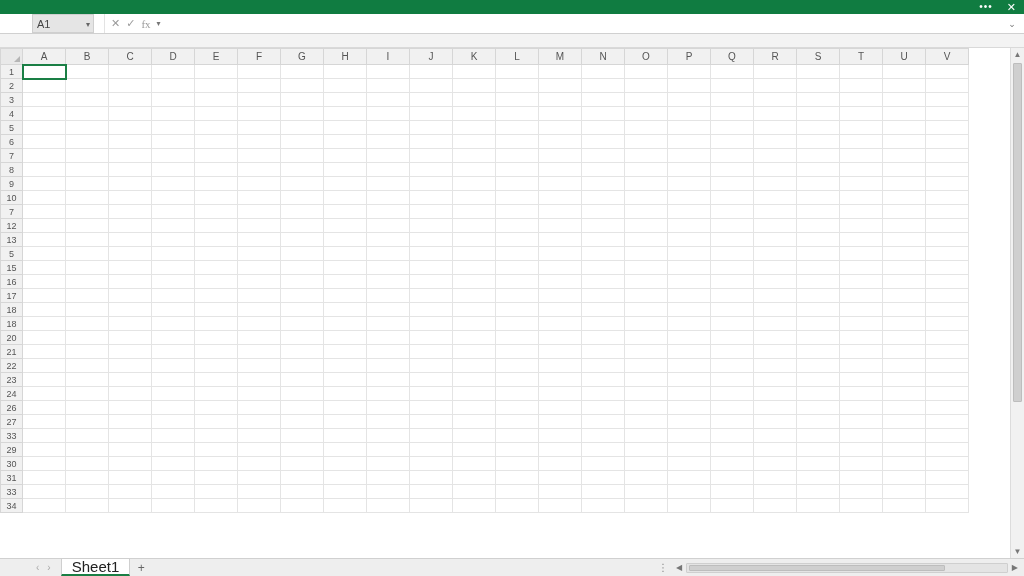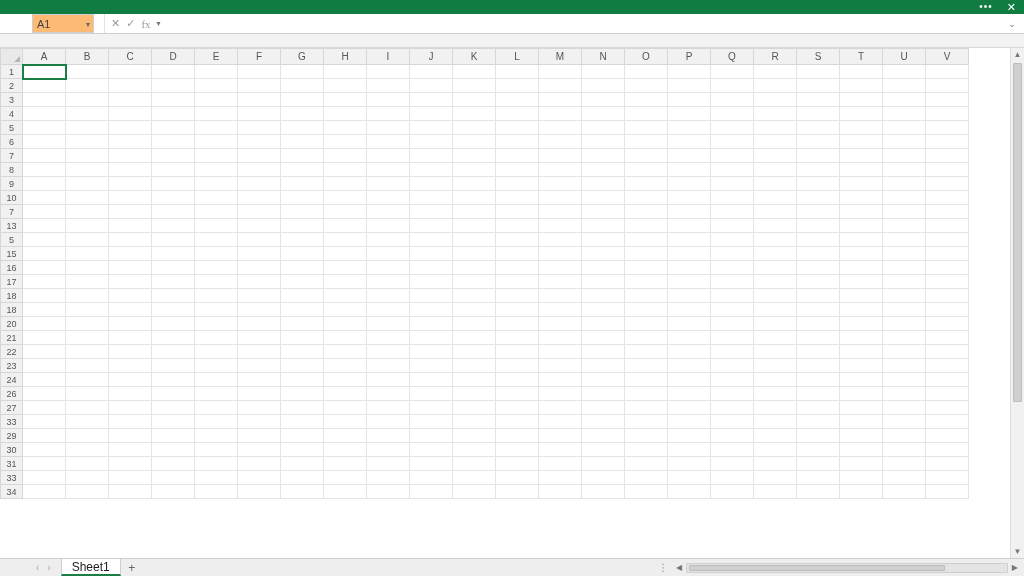--- a/index.html
+++ b/index.html
@@ -29,21 +29,21 @@
     color: #444;
     padding-left: 32px;
   }
   .name-box {
     width: 62px;
     border: 1px solid #cfcfcf;
     display: flex;
     align-items: center;
     padding: 0 4px;
     position: relative;
-    background: #fdba74;
+    background: #e5e5e5;
   }
   .name-box .chev {
     position: absolute; right: 3px; top: 50%; transform: translateY(-50%);
     font-size: 8px; color: #666;
   }
   .fb-sep { width: 10px; }
   .fb-btns {
     display: flex;
     align-items: center;
     gap: 6px;
@@ -170,21 +170,21 @@
   }
   .tab-nav span { font-size: 10px; }
   .sheet-tab {
     background: #ffffff;
     border: 1px solid #cfcfcf;
     border-bottom: 2px solid #1a7f45;
     padding: 0 10px;
     display:flex; align-items:center;
     height: 18px;
     margin-top:-1px;
-    font-size: 12px;
+    font-size: 15px;
     color:#222;
   }
   .add-sheet {
     width: 22px; display:flex; align-items:center; justify-content:center;
     color:#666; font-size:12px;
   }
   .status-spacer { flex:1; }
   .hscroll {
     width: 370px;
     display:flex; align-items:center;
@@ -527,20 +527,45 @@
             <td></td>
             <td></td>
             <td></td>
             <td></td>
             <td></td>
             <td></td>
             <td></td>
             <td></td>
           </tr>
           <tr>
+            <th>12</th>
+            <td></td>
+            <td></td>
+            <td></td>
+            <td></td>
+            <td></td>
+            <td></td>
+            <td></td>
+            <td></td>
+            <td></td>
+            <td></td>
+            <td></td>
+            <td></td>
+            <td></td>
+            <td></td>
+            <td></td>
+            <td></td>
+            <td></td>
+            <td></td>
+            <td></td>
+            <td></td>
+            <td></td>
+            <td></td>
+          </tr>
+          <tr>
             <th>13</th>
             <td></td>
             <td></td>
             <td></td>
             <td></td>
             <td></td>
             <td></td>
             <td></td>
             <td></td>
             <td></td>

